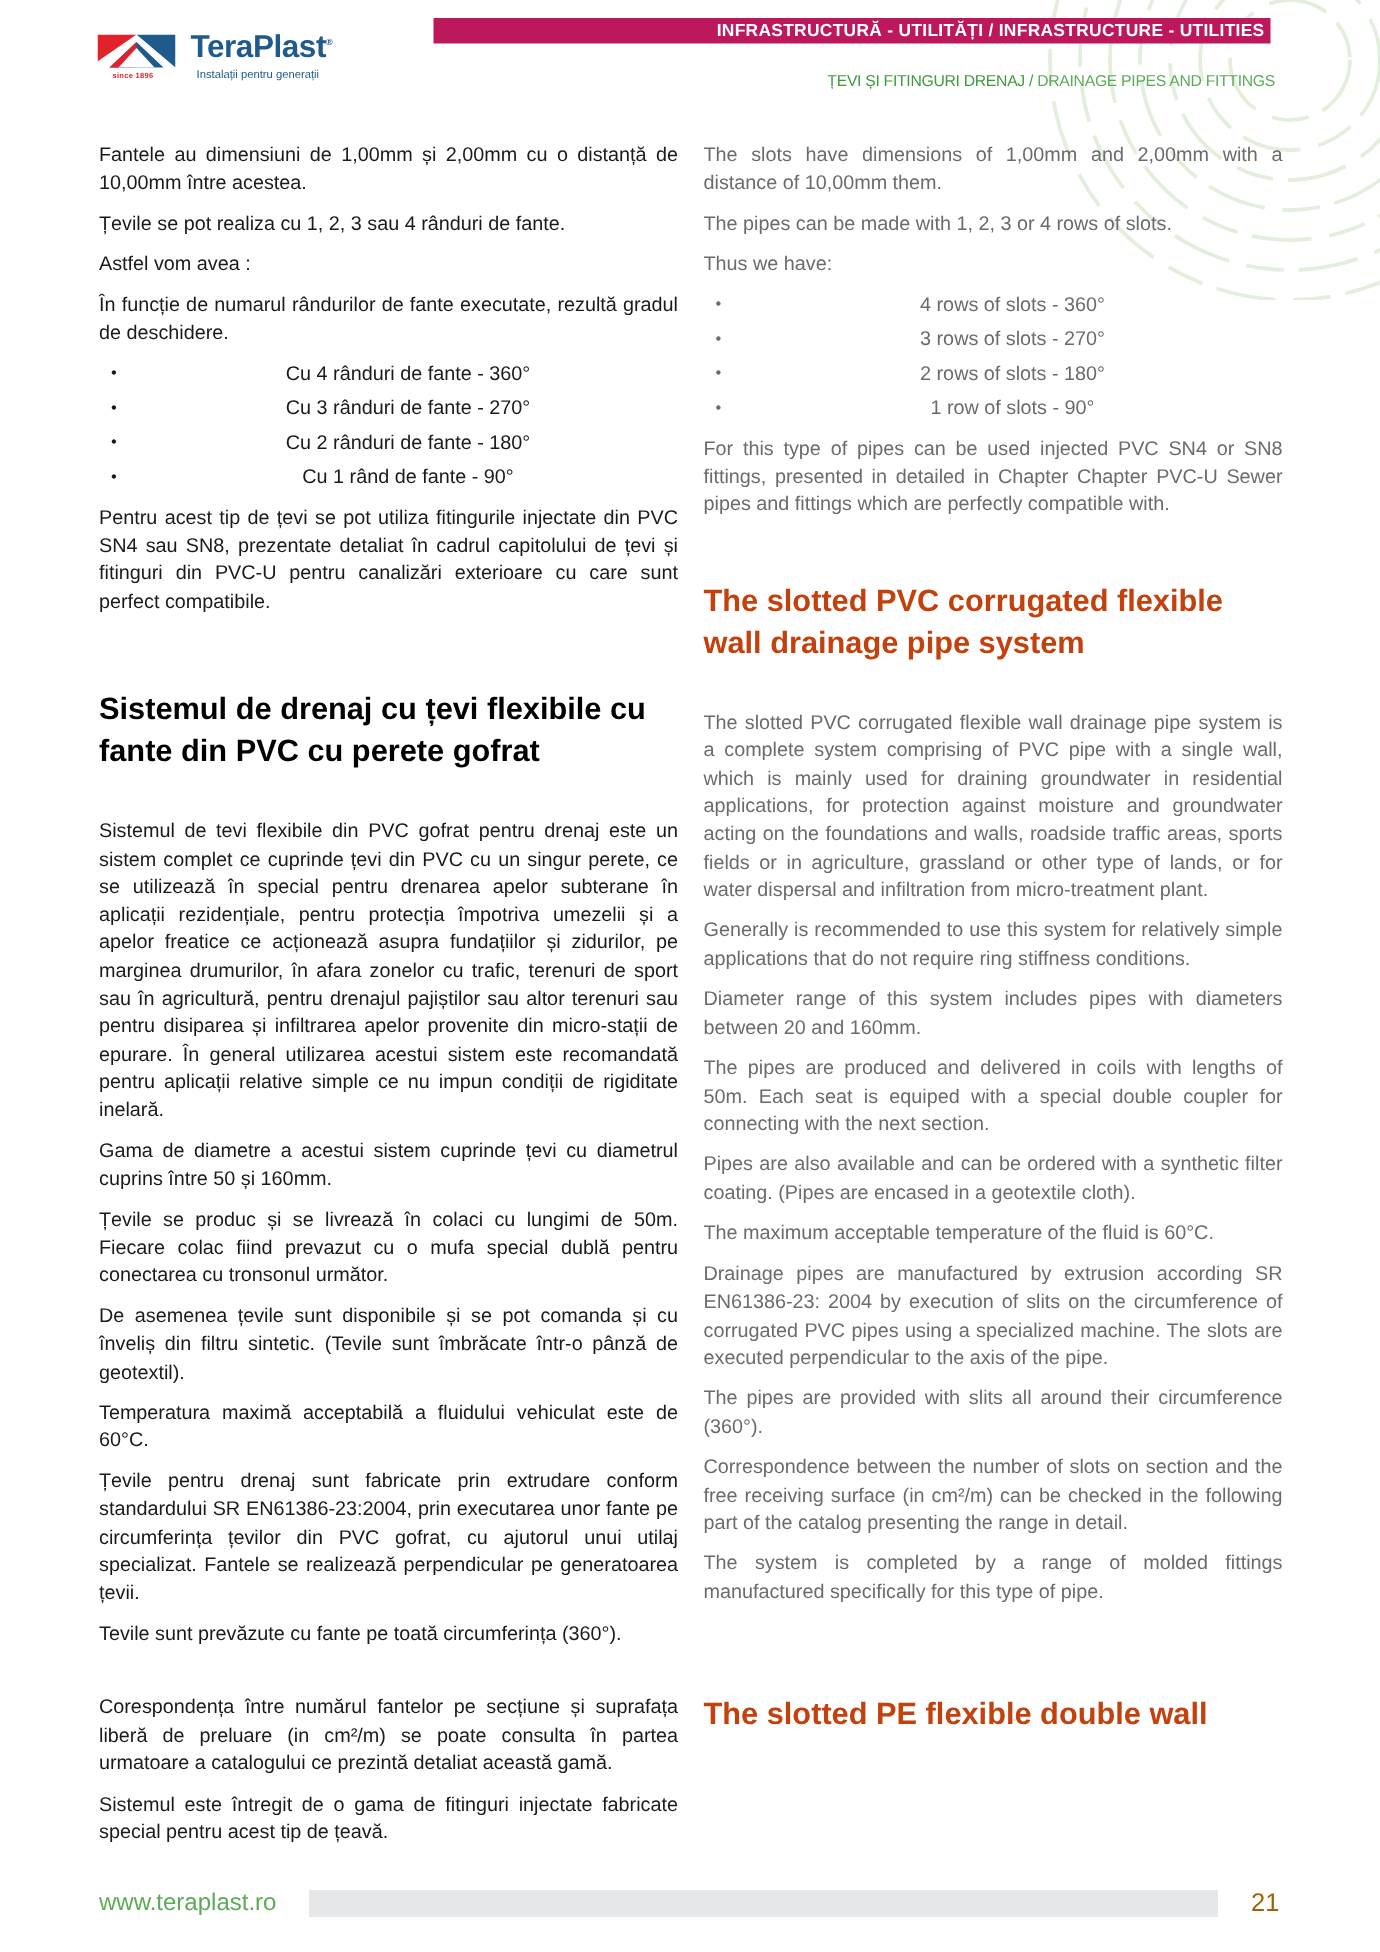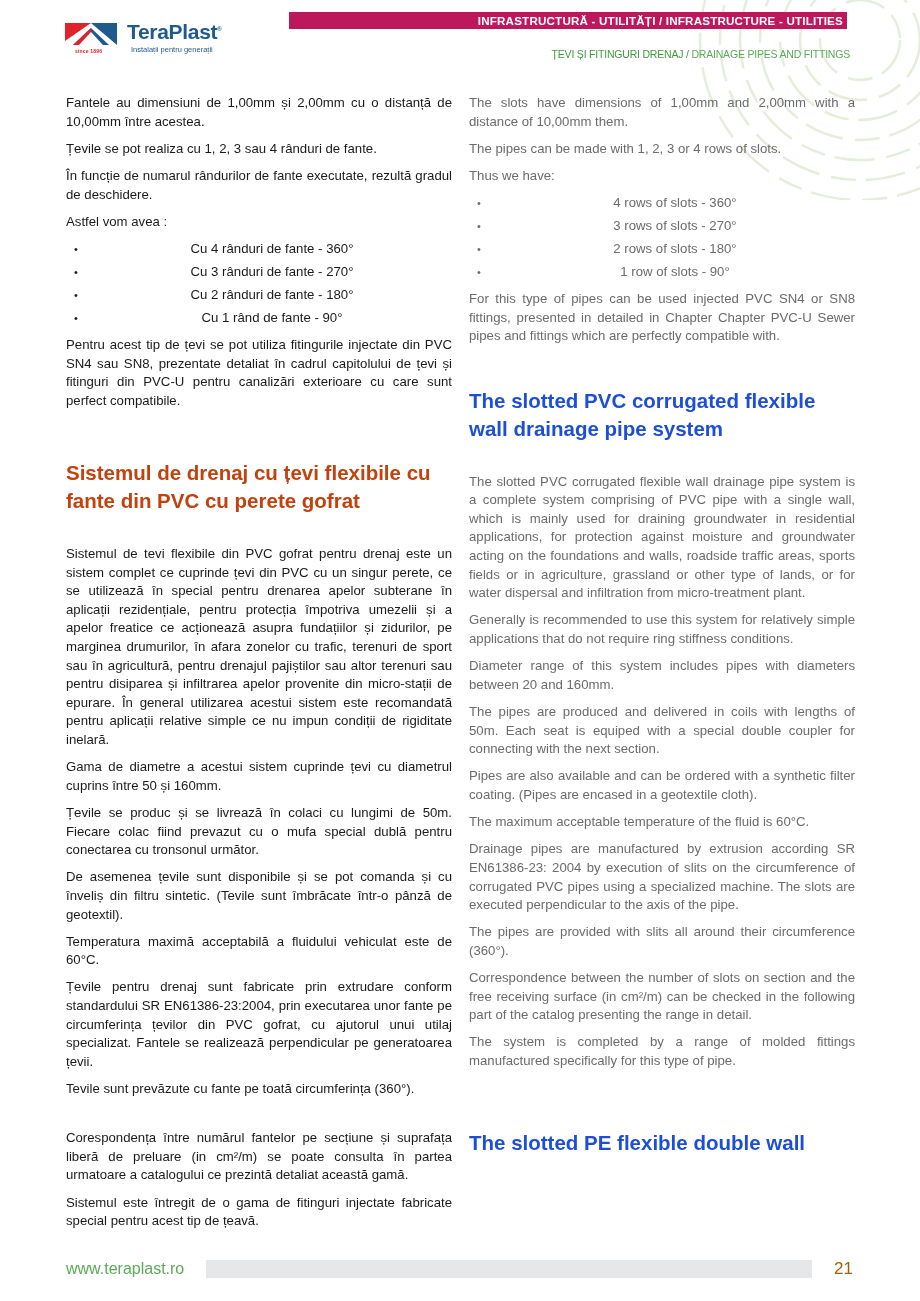--- a/index.html
+++ b/index.html
@@ -20,22 +20,22 @@
   .hdr-sub .ro { color: #3f9a3c; }
 
   .col { position: absolute; top: 94px; width: 386px; font-size: 13.2px; line-height: 18.6px; }
   .col-left { left: 66px; color: #1a1a1a; }
   .col-right { left: 469px; color: #6b6b6b; }
   .col p { margin: 0 0 8.6px 0; text-align: justify; }
   .col ul { margin: 0 0 8.6px 0; padding: 0; list-style: none; text-align: center; }
   .col li { position: relative; padding-left: 26px; margin-bottom: 4.4px; }
   .col li::before { content: "•"; position: absolute; left: 8px; top: 0; font-size: 11px; }
 
-  .h-green { color: #c2410c; font-weight: bold; font-size: 20.5px; line-height: 28px; margin: 0; }
-  .h-grey { color: #1d4ed8; font-weight: bold; font-size: 20.5px; line-height: 28px; margin: 0; }
+  .h-green { color: #000000; font-weight: bold; font-size: 20.5px; line-height: 28px; margin: 0; }
+  .h-grey { color: #c2410c; font-weight: bold; font-size: 20.5px; line-height: 28px; margin: 0; }
 
   .footer-url { position: absolute; left: 66px; top: 1260px; font-size: 16px; color: #5aab57; }
   .footer-bar { position: absolute; left: 206px; top: 1260px; width: 606px; height: 18px; background: #e6e7e8; }
   .footer-page { position: absolute; left: 834px; top: 1259px; font-size: 17px; color: #a16207; }
 </style>
 </head>
 <body>
 
 <svg class="deco" viewBox="0 0 320 320">
   <g fill="none" stroke="#e4eedc" stroke-width="2.5" stroke-dasharray="40 10 25 12">
@@ -64,22 +64,22 @@
 </div>
 
 <div class="hdr-bar">
   <span>INFRASTRUCTURĂ - UTILITĂȚI / INFRASTRUCTURE - UTILITIES</span>
 </div>
 <div class="hdr-sub"><span class="ro">ȚEVI ȘI FITINGURI DRENAJ</span><span class="ro"> / </span><span>DRAINAGE PIPES AND FITTINGS</span></div>
 
 <div class="col col-left">
   <p>Fantele au dimensiuni de 1,00mm și 2,00mm cu o distanță de 10,00mm între acestea.</p>
   <p>Țevile se pot realiza cu 1, 2, 3 sau 4 rânduri de fante.</p>
+  <p>Astfel vom avea :</p>
   <p>În funcție de numarul rândurilor de fante executate, rezultă gradul de deschidere.</p>
-  <p>Astfel vom avea :</p>
   <ul>
     <li>Cu 4 rânduri de fante - 360°</li>
     <li>Cu 3 rânduri de fante - 270°</li>
     <li>Cu 2 rânduri de fante - 180°</li>
     <li>Cu 1 rând de fante - 90°</li>
   </ul>
   <p>Pentru acest tip de țevi se pot utiliza fitingurile injectate din PVC SN4 sau SN8, prezentate detaliat în cadrul capitolului de țevi și fitinguri din PVC-U pentru canalizări exterioare cu care sunt perfect compatibile.</p>
   <div style="height:40px"></div>
   <h2 class="h-green">Sistemul de drenaj cu țevi flexibile cu fante din PVC cu perete gofrat</h2>
   <div style="height:30px"></div>

